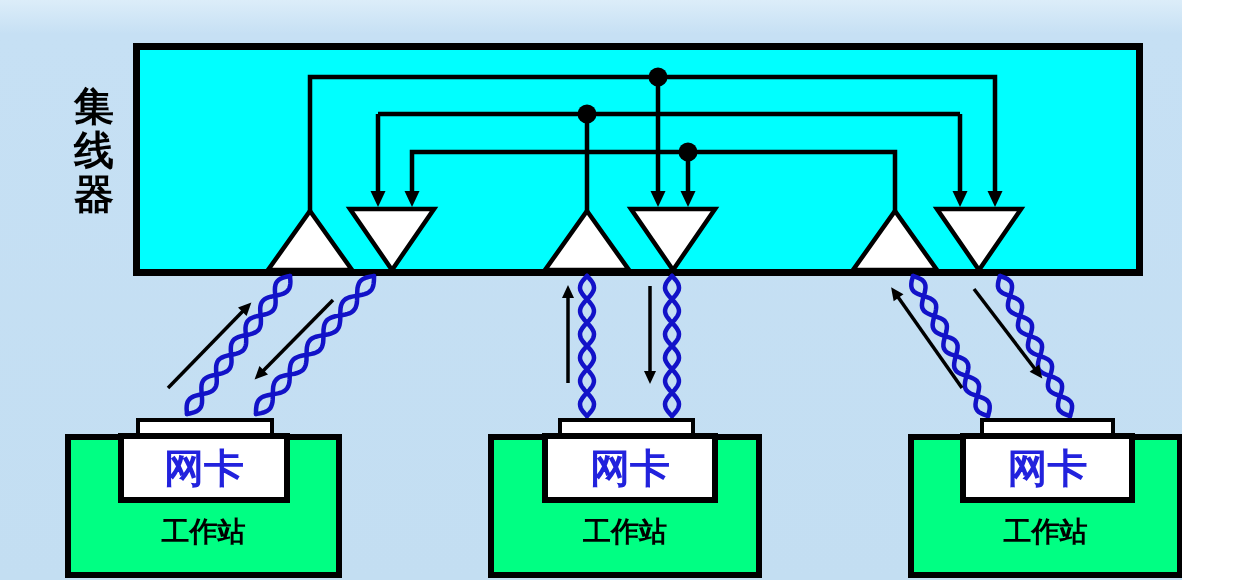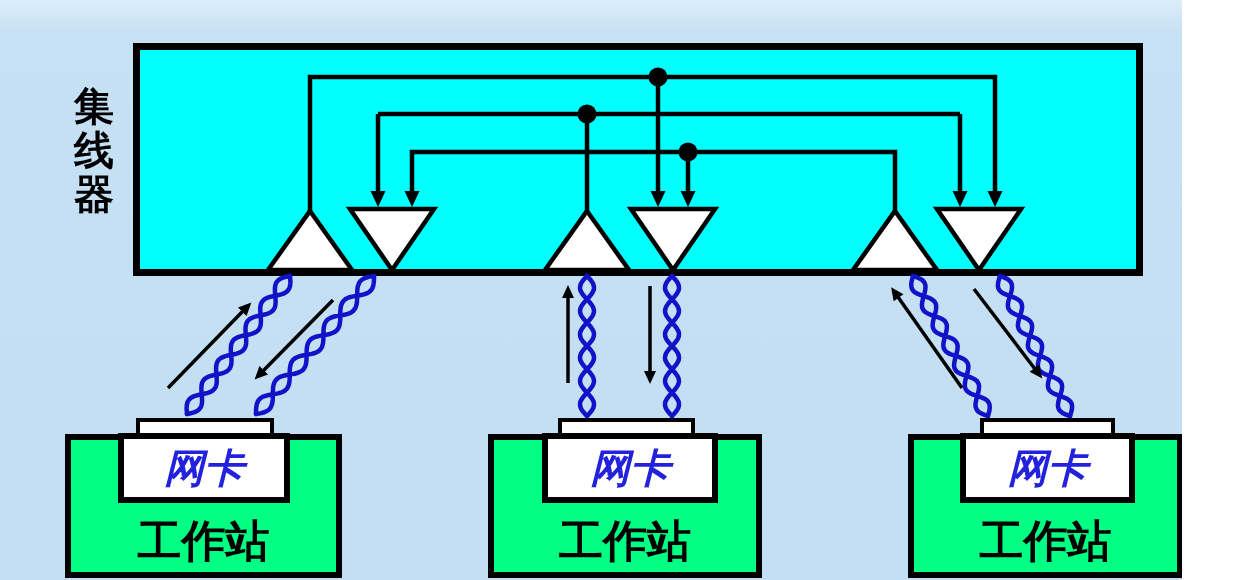--- a/index.html
+++ b/index.html
@@ -15,22 +15,22 @@
   .hub-label{
     left:70px;top:84px;width:48px;
     font-size:40px;line-height:44px;
     text-align:center;word-break:break-all;
   }
   .cable-label{
     left:696px;top:310px;
     font-size:42px;color:#cc00cc;white-space:nowrap;
   }
   .center-box{display:flex;align-items:center;justify-content:center;}
-  .nic-label{font-size:40px;color:#2222dd;font-style:italic;}
-  .ws-label{font-size:44px;color:#000;margin-top:9px;}
+  .nic-label{font-size:40px;color:#2222dd;}
+  .ws-label{font-size:28px;color:#000;}
   .s1-nic{left:118px;top:433px;width:172px;height:70px;}
   .s2-nic{left:542px;top:433px;width:176px;height:70px;}
   .s3-nic{left:960px;top:433px;width:175px;height:70px;}
   .s1-ws{left:65px;top:504px;width:277px;height:56px;}
   .s2-ws{left:488px;top:504px;width:274px;height:56px;}
   .s3-ws{left:908px;top:504px;width:275px;height:56px;}
 </style>
 </head>
 <body>
 

